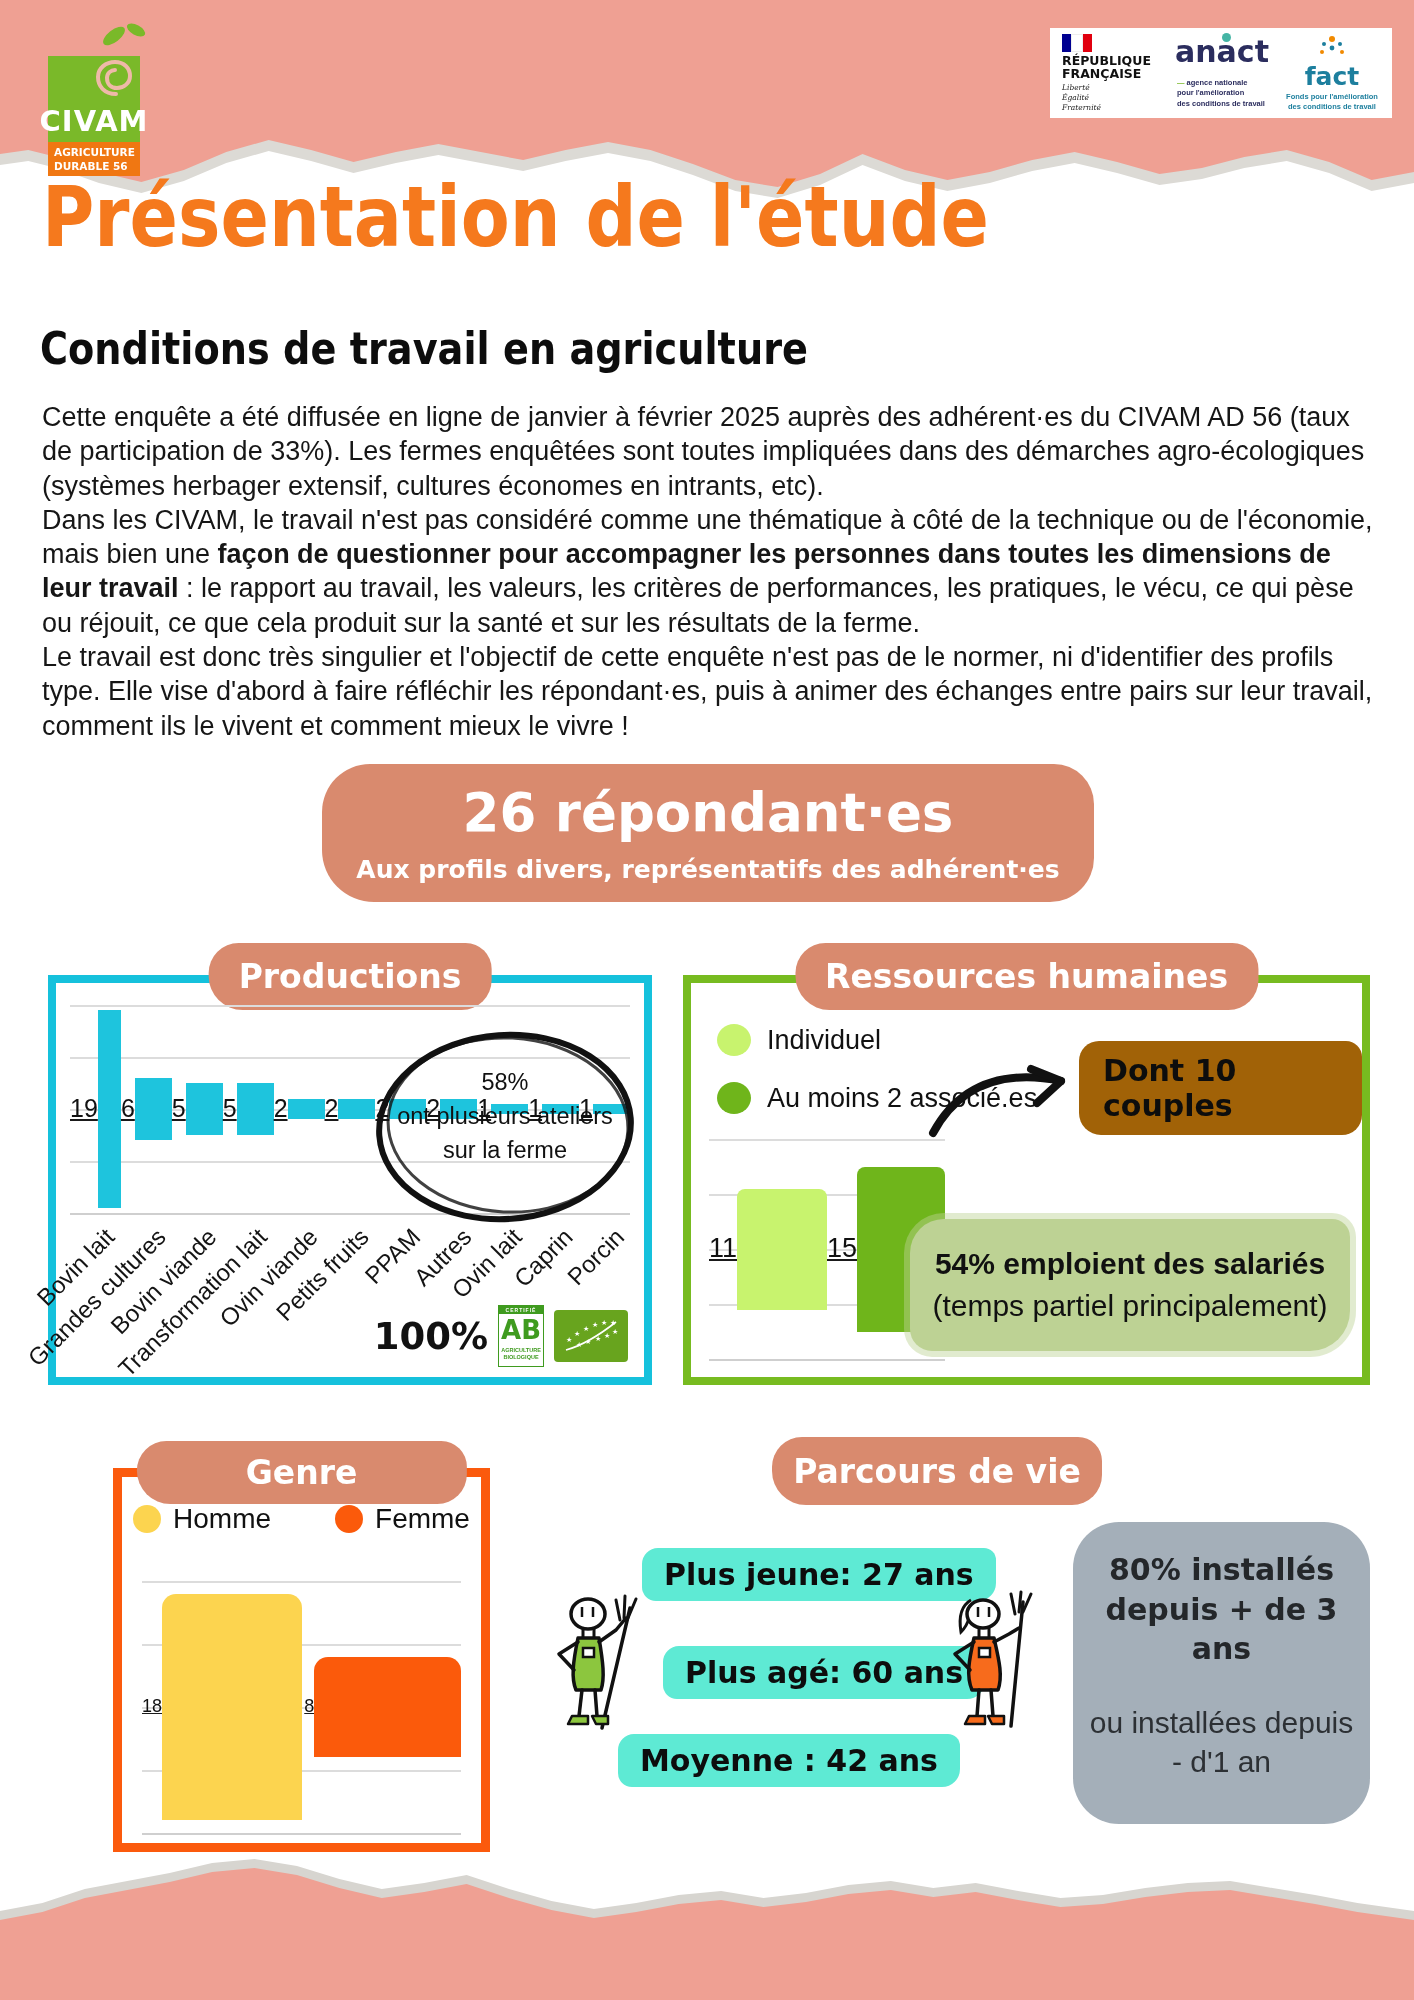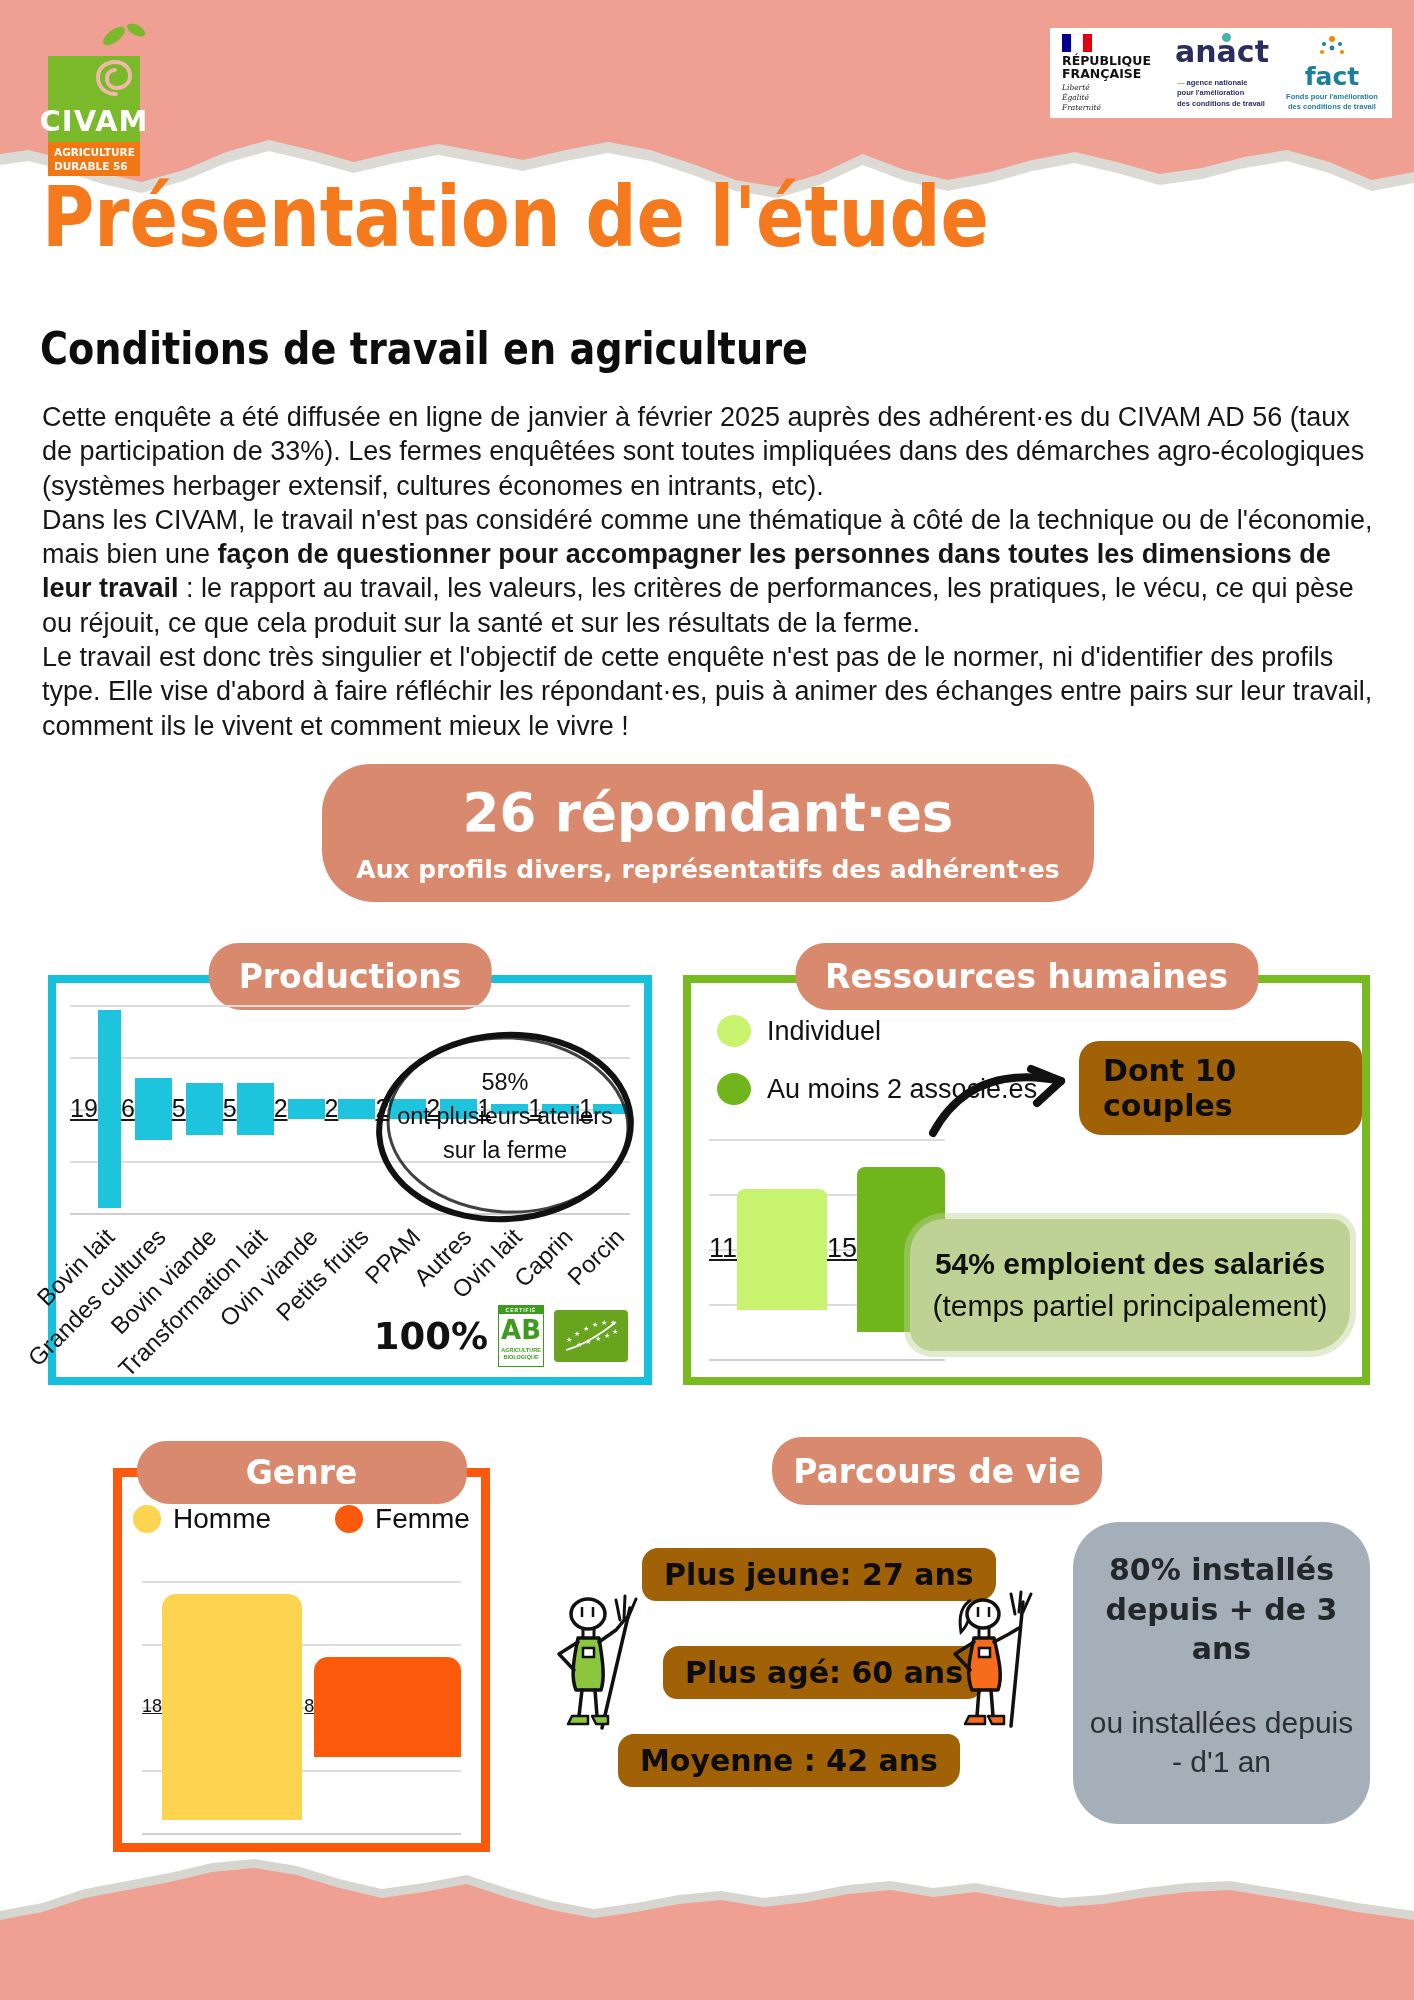--- a/index.html
+++ b/index.html
@@ -81,21 +81,21 @@
   .sketch{position:absolute;right:6px;top:44px;width:266px;height:200px;z-index:4;}
   .sketch-text{position:absolute;right:14px;top:82px;width:250px;text-align:center;font-size:23.5px;
       line-height:1.45;white-space:pre-line;color:#111;z-index:5;}
   .organic{position:absolute;right:16px;bottom:10px;display:flex;align-items:center;gap:10px;z-index:5;}
   .organic .pct{font-family:"DejaVu Sans",sans-serif;font-weight:800;font-size:37px;color:#111;}
   .ab{width:46px;height:62px;background:#fff;border:1px solid #3f9b1f;box-sizing:border-box;text-align:center;}
   .ab .abtop{background:#3f9b1f;color:#fff;font-size:5px;font-weight:bold;letter-spacing:1px;padding:1px 0;}
   .ab .abletters{color:#3f9b1f;font-family:"DejaVu Sans",sans-serif;font-weight:800;font-size:26px;line-height:1.25;}
   .ab .abbot{color:#3f9b1f;font-size:5.5px;font-weight:bold;line-height:1.3;}
   
-  .rh-legend{position:absolute;left:26px;top:32px;z-index:4;}
+  .rh-legend{position:absolute;left:26px;top:41px;z-index:4;}
   .leg-item{display:flex;align-items:center;gap:16px;margin-bottom:26px;}
   .leg-dot{width:34px;height:32px;border-radius:50%;}
   .leg-label{font-size:27px;color:#111;}
   .rh-arrow{position:absolute;left:232px;top:62px;z-index:4;}
   .rh-callout{position:absolute;left:388px;top:58px;background:#a16207;border-radius:20px 16px 20px 22px;
       padding:12px 24px;font-family:"DejaVu Sans",sans-serif;font-weight:800;font-size:30px;color:#0d0d0d;z-index:4;}
   .rh-chart{position:absolute;left:18px;bottom:16px;width:236px;}
   .rh-plot{height:220px;background-image:repeating-linear-gradient(to top,transparent 0 53px,#dcdcdc 53px 55px);}
   .rh-plot .bar{width:88%;border-radius:8px 8px 0 0;}
   .rh-plot .bval{font-size:27px;}
@@ -109,21 +109,21 @@
   .genre-legend .leg-dot{width:28px;height:28px;}
   .genre-legend .leg-label{font-size:28px;}
   .genre-chart{position:absolute;left:20px;right:20px;bottom:8px;}
   .genre-plot{height:252px;background-image:repeating-linear-gradient(to top,transparent 0 61px,#dcdcdc 61px 63px);}
   .genre-plot .bar{width:92%;border-radius:14px 14px 0 0;}
   .genre-plot .bval{font-size:18px;}
   
   .pv-badge{position:absolute;left:772px;top:1437px;width:330px;height:68px;background:#d98a6e;z-index:3;
       border-radius:30px 24px 30px 34px;color:#fff;font-family:"DejaVu Sans",sans-serif;font-weight:800;
       font-size:33px;display:flex;align-items:center;justify-content:center;}
-  .pv-chip{position:absolute;background:#a16207;border-radius:16px 12px 18px 14px;z-index:3;
+  .pv-chip{position:absolute;background:#5eead4;border-radius:16px 12px 18px 14px;z-index:3;
       font-family:"DejaVu Sans",sans-serif;font-weight:800;font-size:30px;color:#0d0d0d;
       padding:9px 22px;white-space:nowrap;}
   .chip0{left:642px;top:1548px;}
   .chip1{left:663px;top:1646px;}
   .chip2{left:618px;top:1734px;}
   .farmer{position:absolute;z-index:3;}
   .farmer-m{left:550px;top:1592px;}
   .farmer-f{left:941px;top:1588px;}
   .pv-box{position:absolute;left:1073px;top:1522px;width:297px;height:302px;background:#a4afb9;z-index:3;
       border-radius:46px;box-sizing:border-box;padding:28px 14px;text-align:center;color:#24272a;

